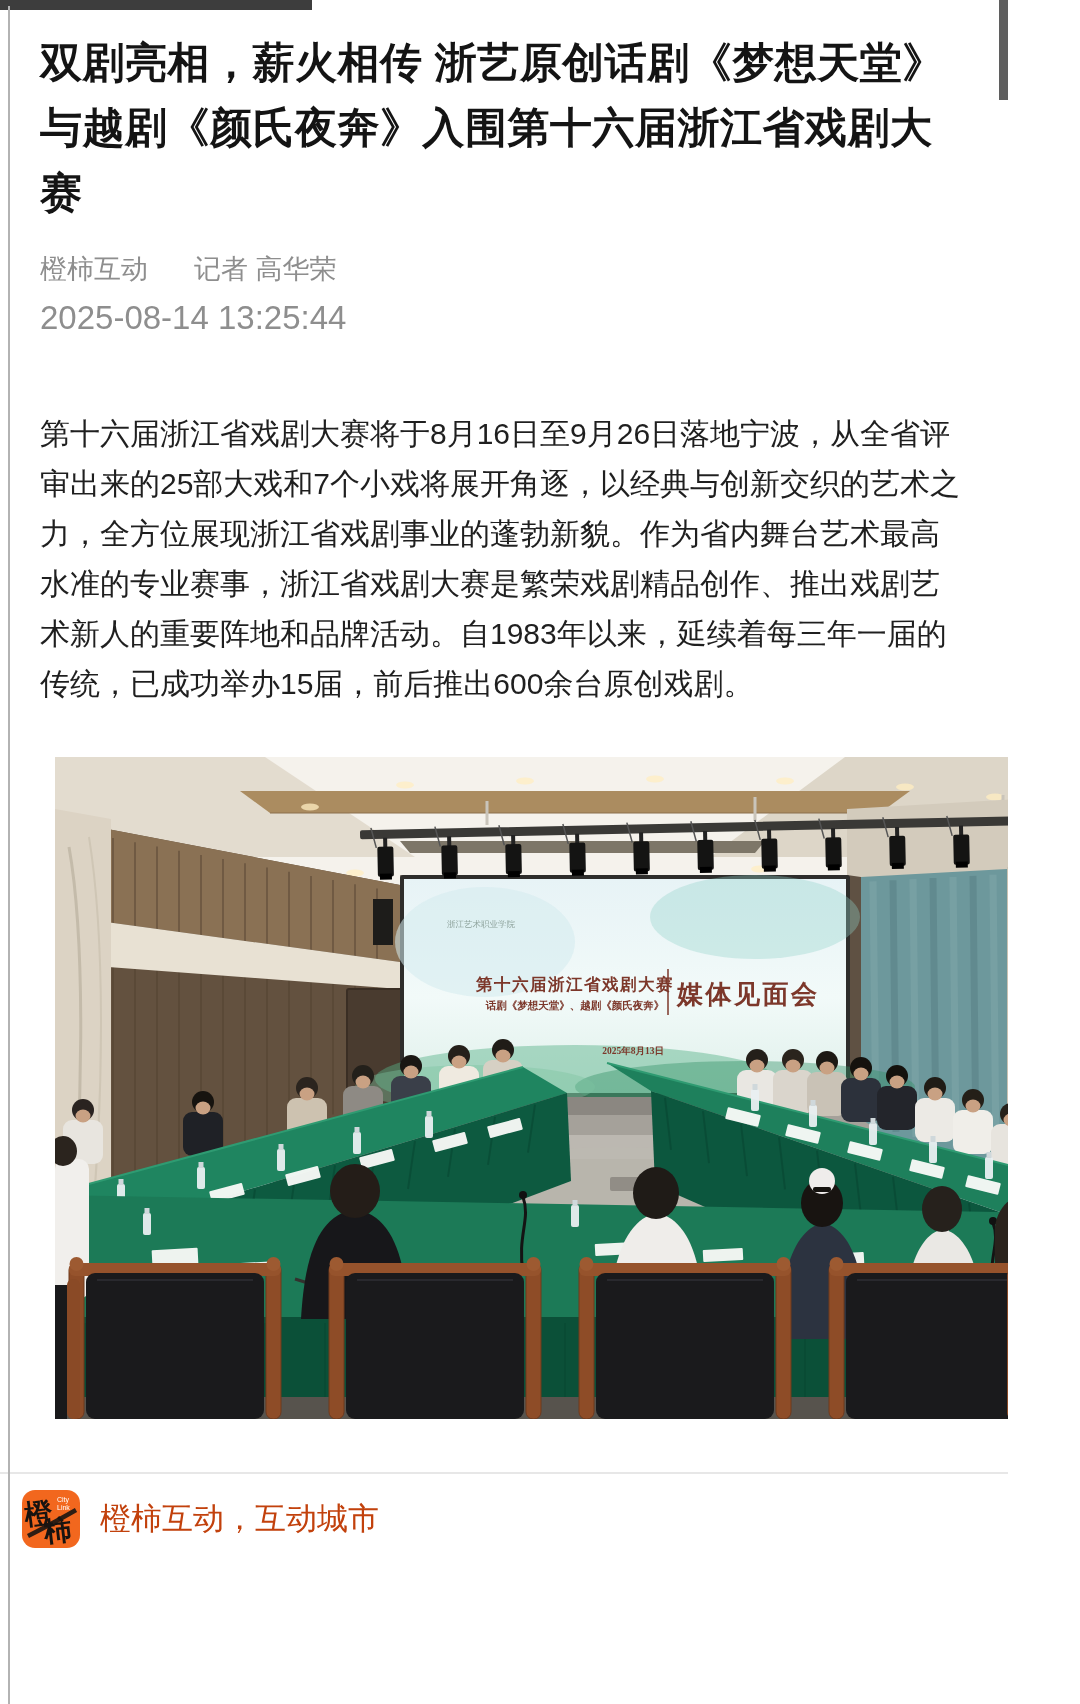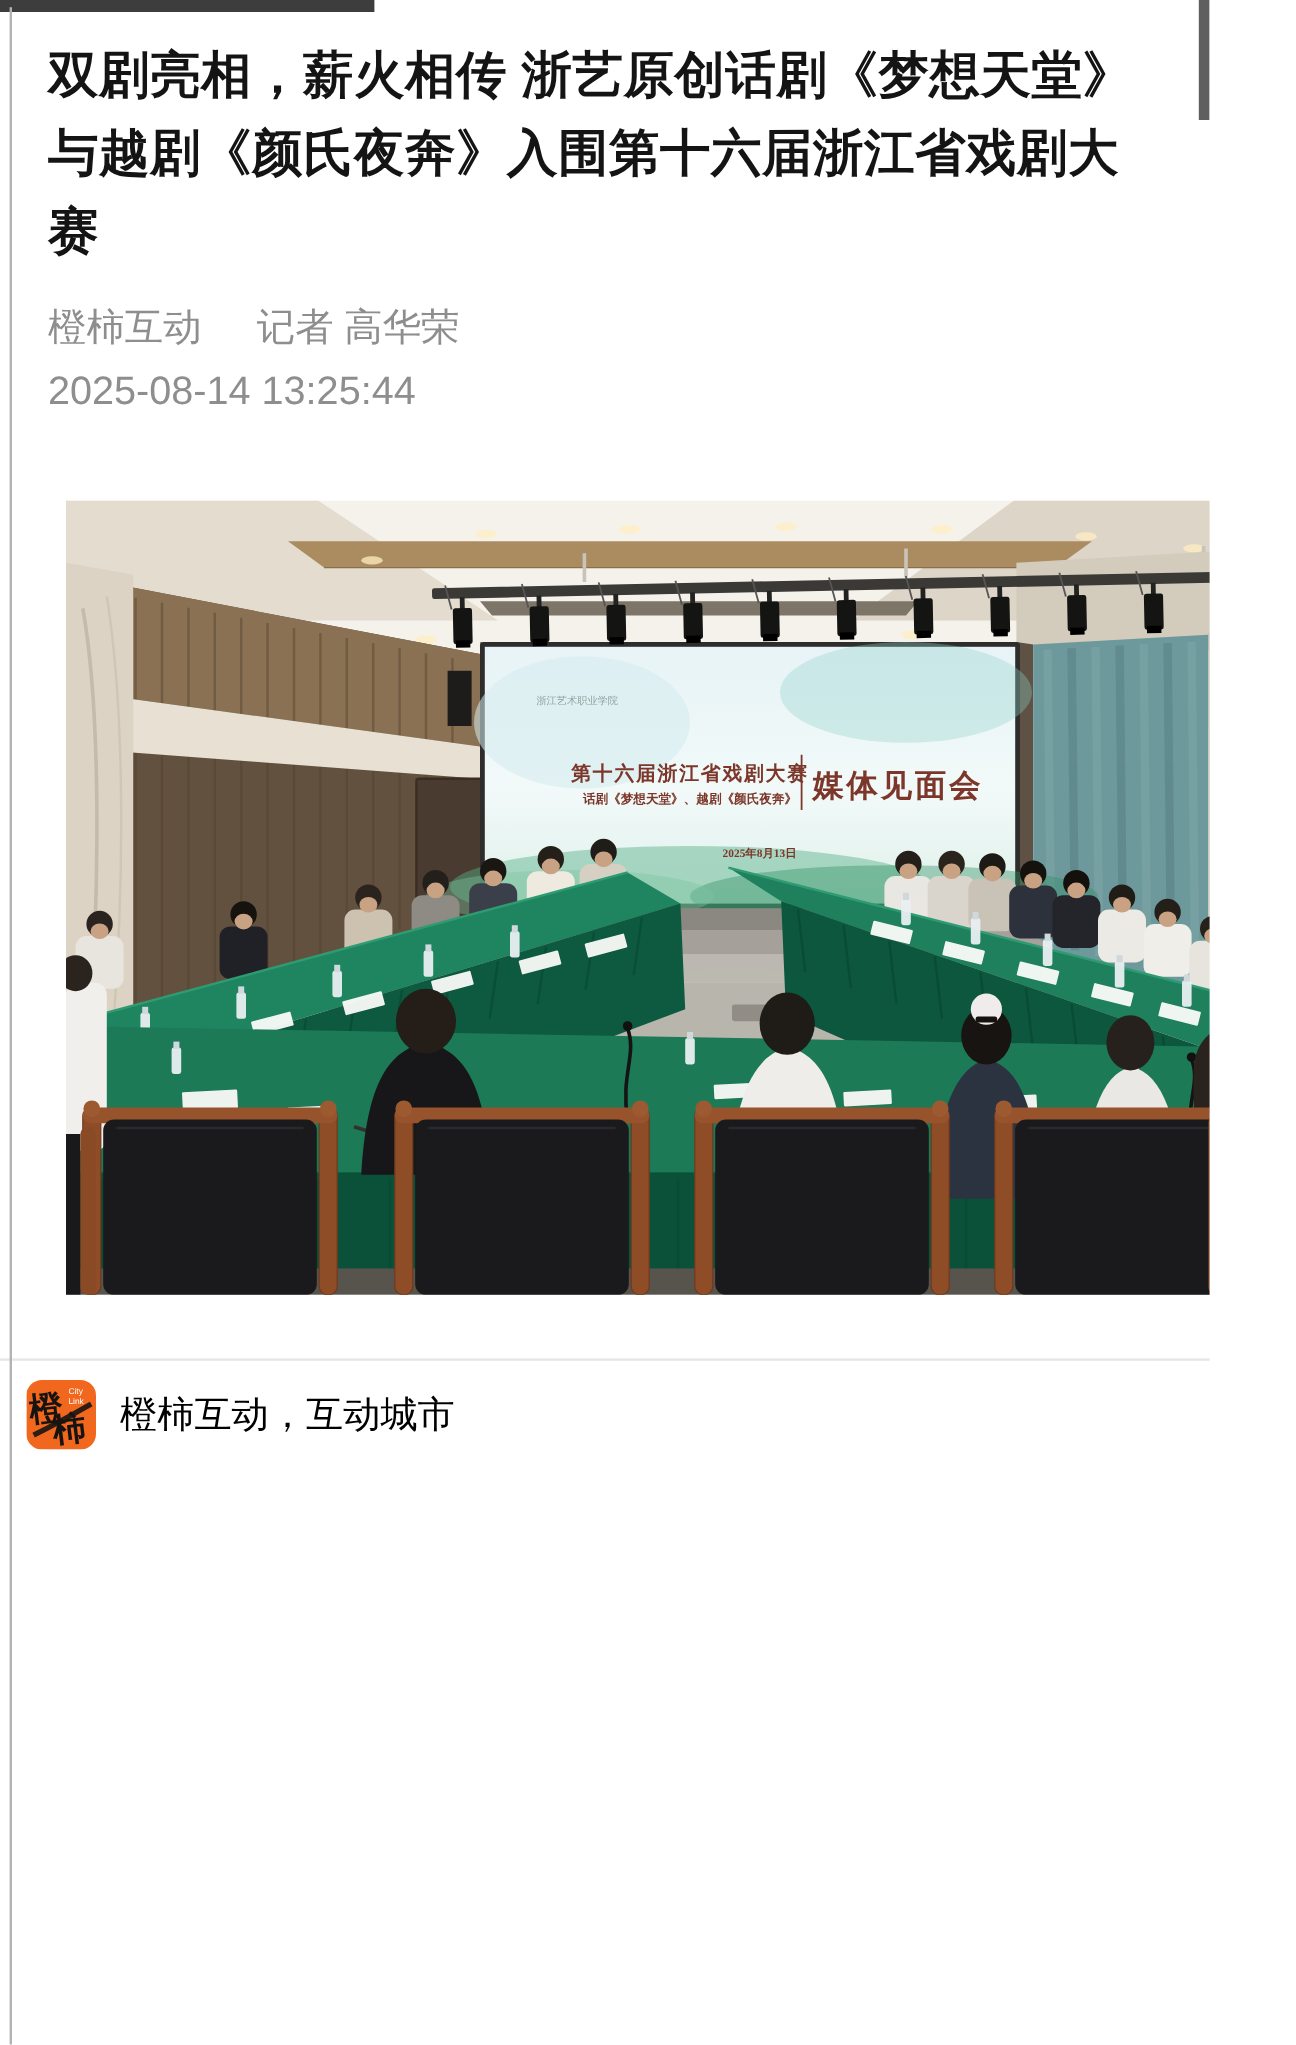--- a/index.html
+++ b/index.html
@@ -3,45 +3,46 @@
 <meta charset="utf-8">
 <style>
   html,body{margin:0;padding:0;background:#ffffff;}
   body{width:1080px;font-family:"Liberation Sans",sans-serif;}
   .page{position:relative;width:1008px;height:1704px;background:#fff;overflow:hidden;}
   .top-bar{position:absolute;top:0;left:0;width:312px;height:10px;background:#3d3d3d;}
   .left-line{position:absolute;top:6px;left:8px;width:2px;height:1698px;background:#b3b3b3;}
   .scroll-thumb{position:absolute;top:0;right:0;width:9px;height:100px;background:#5f5f5f;}
   .content{padding:30px 40px 0 40px;}
   .title{margin:0;font-size:42px;line-height:65px;font-weight:800;color:#141414;letter-spacing:0.5px;}
-  .byline{margin-top:26px;font-size:32px;color:#8e8e8e;}
+  .byline{margin-top:26px;font-size:27px;color:#8e8e8e;}
   .byline .src{margin-right:46px;}
   .pubdate{margin-top:12px;font-size:33px;color:#8e8e8e;}
   .paras{margin-top:72px;}
   .paras p{margin:0 0 34px 0;font-size:30px;line-height:50px;color:#1f1f1f;}
   .figure{margin:48px 0 0 15px;}
   .figure svg{display:block;filter:blur(0.4px);}
   .footer-divider{margin-top:53px;width:1080px;height:2px;background:#e7e7e7;}
   .app-footer{display:flex;align-items:center;gap:20px;padding:16px 0 0 22px;}
-  .slogan{font-size:31px;color:#000000;}
+  .slogan{font-size:31px;color:#c2410c;}
   .st{font-family:"Liberation Serif",serif;font-weight:bold;fill:#7c372a;}
 </style>
 </head>
 <body>
 
 <div class="page">
 
   <div class="content">
     <h1 class="title">双剧亮相，薪火相传 浙艺原创话剧《梦想天堂》与越剧《颜氏夜奔》入围第十六届浙江省戏剧大赛</h1>
     <div class="byline">
       <span class="src">橙柿互动</span><span>记者 高华荣</span>
     </div>
     <div class="pubdate">2025-08-14 13:25:44</div>
 
     <div class="paras">
+      <p>第十六届浙江省戏剧大赛将于8月16日至9月26日落地宁波，从全省评审出来的25部大戏和7个小戏将展开角逐，以经典与创新交织的艺术之力，全方位展现浙江省戏剧事业的蓬勃新貌。作为省内舞台艺术最高水准的专业赛事，浙江省戏剧大赛是繁荣戏剧精品创作、推出戏剧艺术新人的重要阵地和品牌活动。自1983年以来，延续着每三年一届的传统，已成功举办15届，前后推出600余台原创戏剧。</p>
     </div>
 
     <div class="figure">
 
       <svg id="photoSvg" width="1000" height="662" viewBox="0 0 1000 662">
         <defs>
           <linearGradient id="sg" x1="0" y1="0" x2="0" y2="1">
             <stop offset="0" stop-color="#e7f3f6"></stop>
             <stop offset="0.55" stop-color="#f2faf9"></stop>
             <stop offset="1" stop-color="#dff0ea"></stop>

